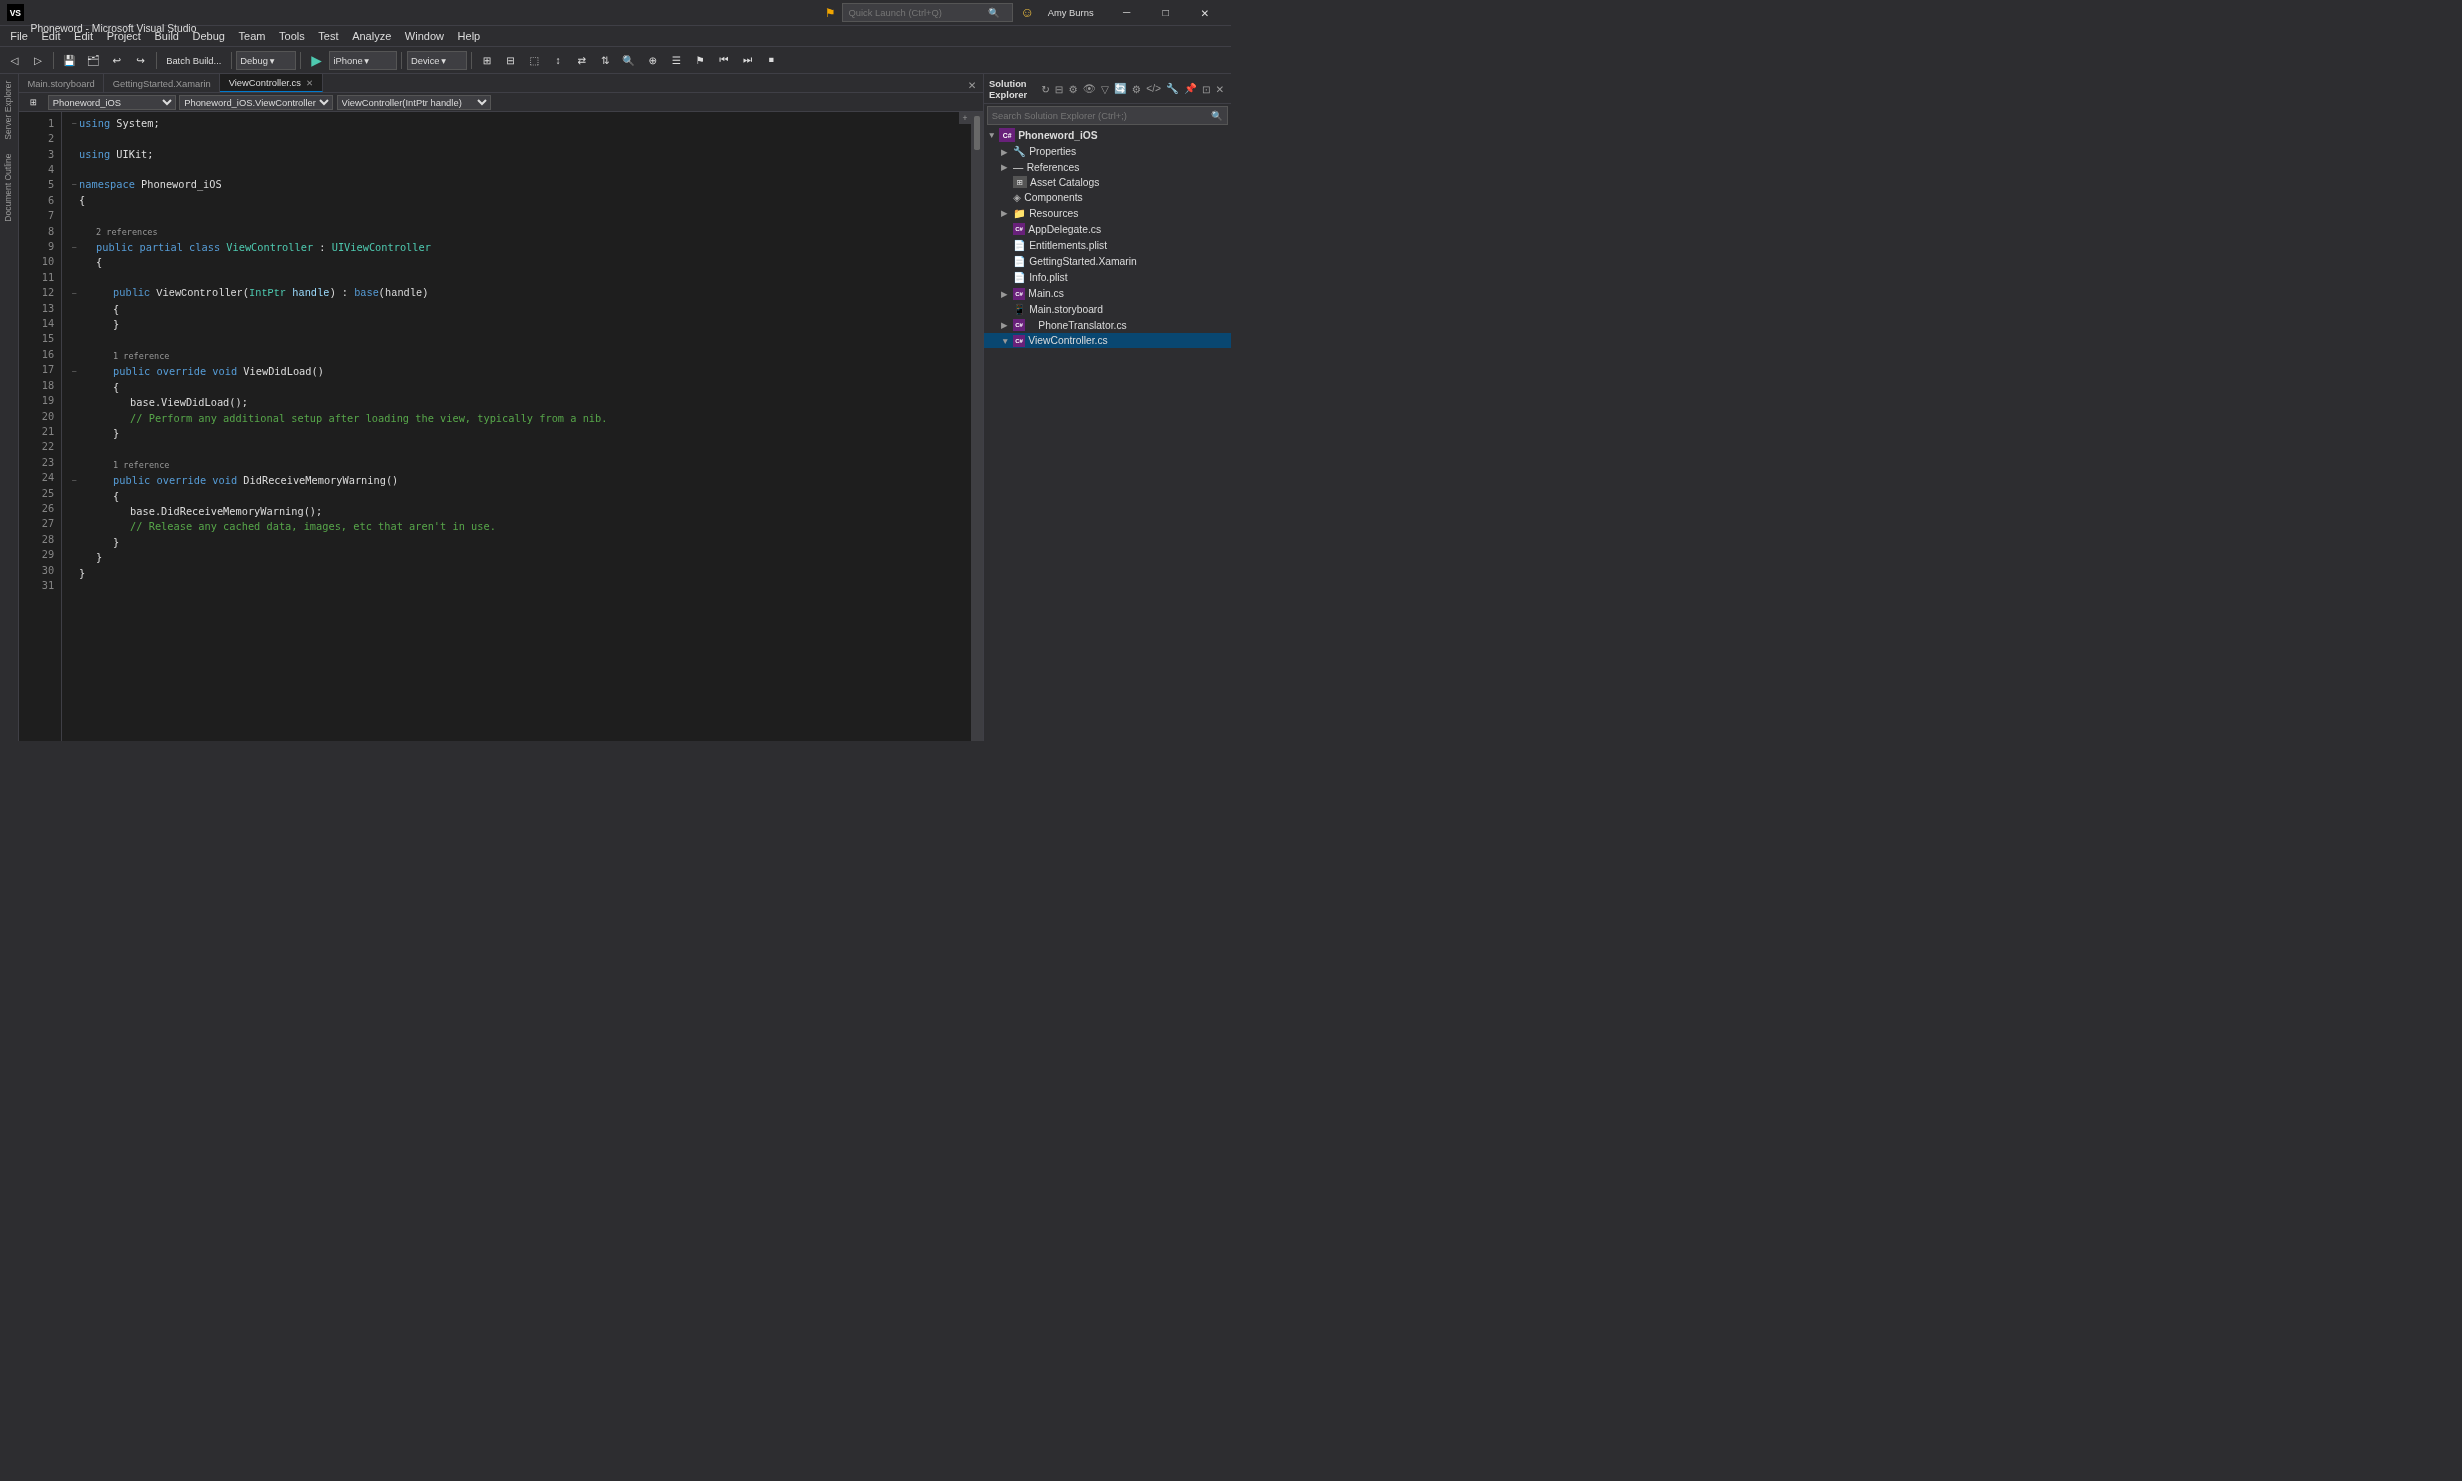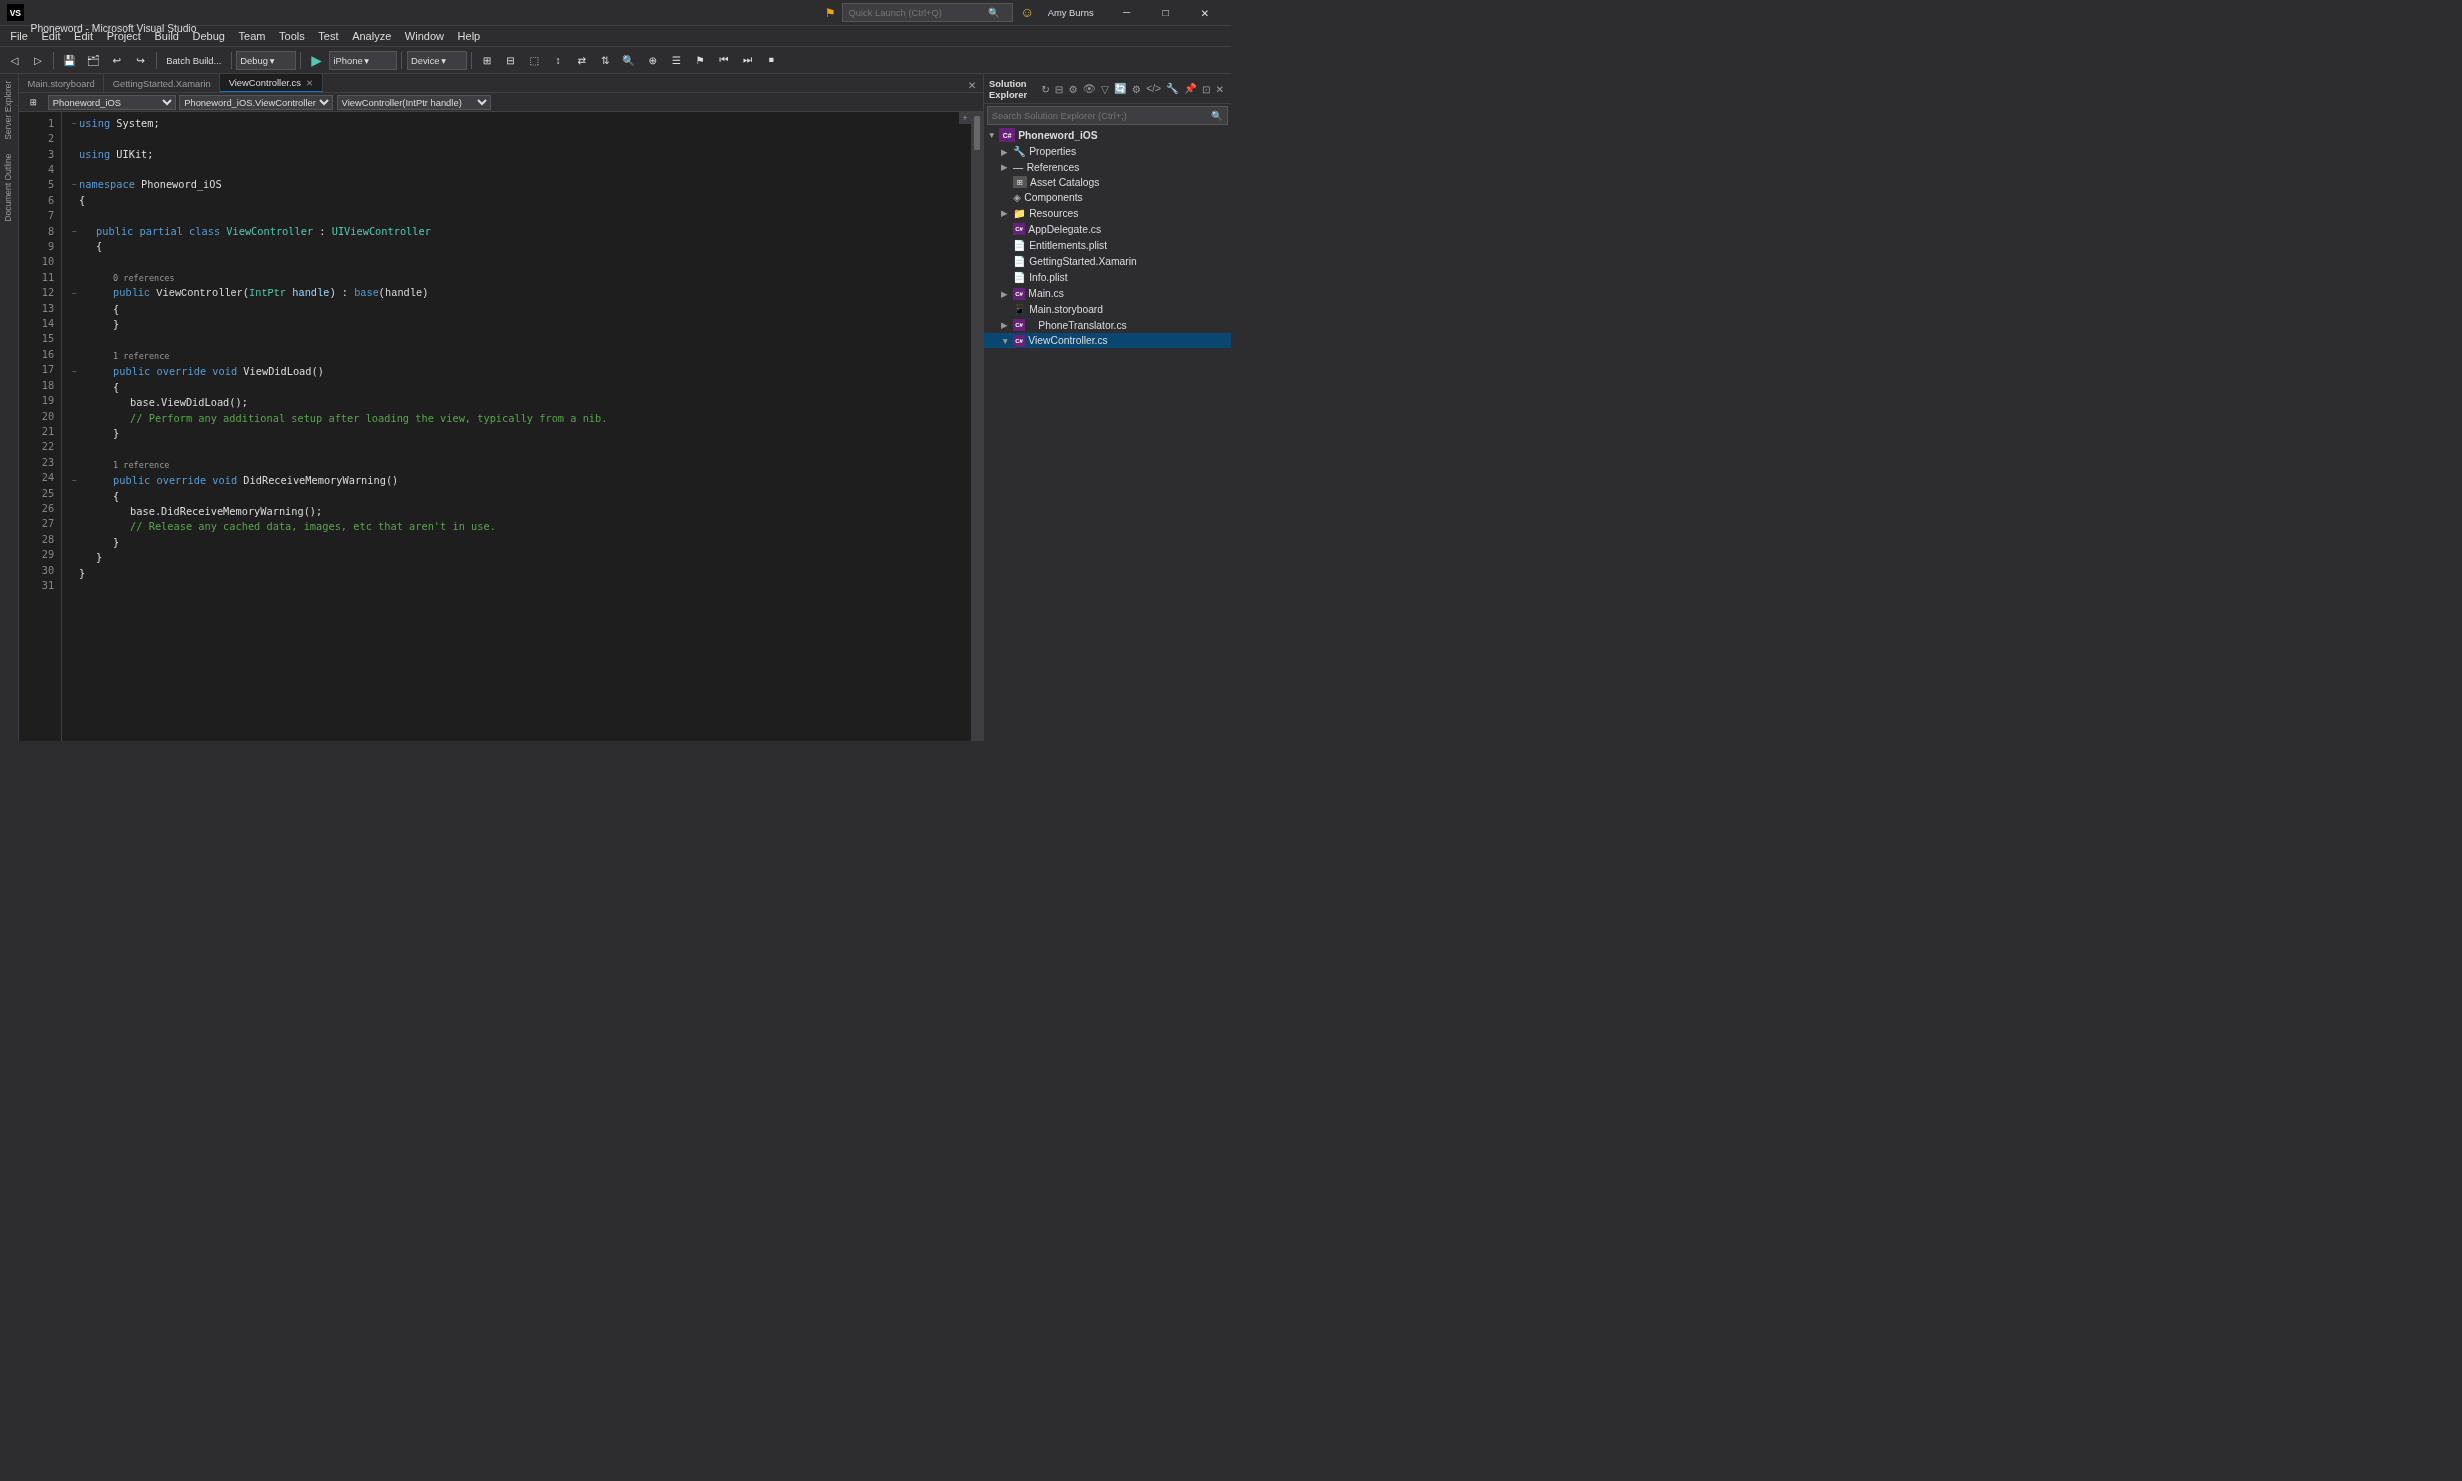--- a/index.html
+++ b/index.html
@@ -222,40 +222,40 @@
         <div class="line">
             <span class="line-fold"></span>
             <span class="line-content">{</span>
           </div>
 
         <div class="line">
             <span class="line-fold"></span>
             <span class="line-content">&nbsp;</span>
           </div>
 
+        <div class="line">
+            <span class="line-fold"></span>
+            <span class="line-content" style="padding-left:17px;"><span class="ref-count">2 references</span></span>
+          </div>
 
         <div class="line">
             <span class="line-fold">−</span>
             <span class="line-content" style="padding-left:17px;"><span class="kw">public</span> <span class="kw">partial</span> <span class="kw">class</span> <span class="type">ViewController</span> : <span class="type">UIViewController</span></span>
           </div>
 
         <div class="line">
             <span class="line-fold"></span>
             <span class="line-content" style="padding-left:17px;">{</span>
           </div>
 
         <div class="line">
             <span class="line-fold"></span>
             <span class="line-content">&nbsp;</span>
           </div>
 
-        <div class="line">
-            <span class="line-fold"></span>
-            <span class="line-content" style="padding-left:34px;"><span class="ref-count">0 references</span></span>
-          </div>
 
         <div class="line">
             <span class="line-fold">−</span>
             <span class="line-content" style="padding-left:34px;font-family:Liberation Mono, monospace;"><span class="kw">public</span> <span class="method">ViewController</span>(<span class="type">IntPtr</span> <span class="param">handle</span>) : <span class="kw">base</span>(handle)</span>
           </div>
 
         <div class="line">
             <span class="line-fold"></span>
             <span class="line-content" style="padding-left:34px;">{</span>
           </div>

